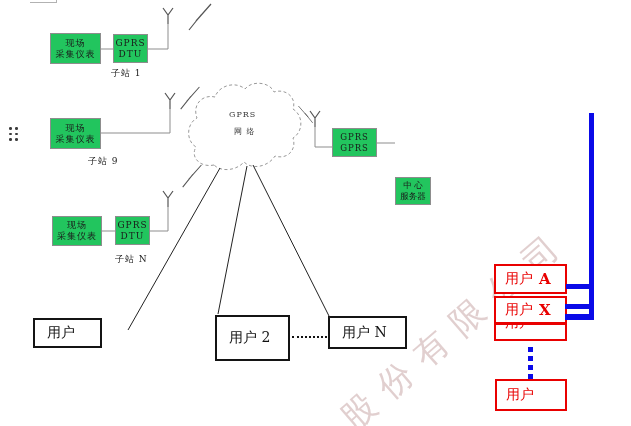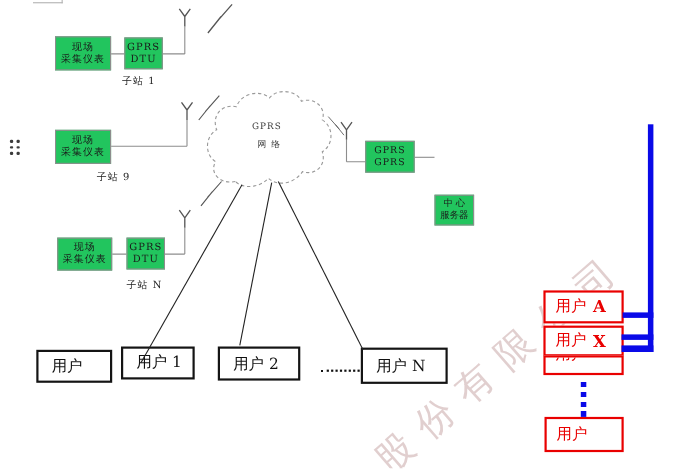--- a/index.html
+++ b/index.html
@@ -80,24 +80,21 @@
     <div>GPRS</div>
   </div>
   <div class="gbox abs" style="left:395px;top:129px;width:36px;height:28px;font-size:8.5px;letter-spacing:0;margin-top:48px;">
     <div>中 心</div>
     <div>服务器</div>
   </div>
 
   <div class="ubox abs" style="left:33px;top:318px;width:69px;height:30px;">
     <span>用户</span>
   </div>
-  <div class="ubox abs" style="left:110px;top:315px;width:67px;height:30px;">
-    <span>用户 1</span>
-  </div>
-  <div class="ubox abs" style="left:198px;top:315px;width:75px;height:31px;">
+  <div class="ubox abs" style="left:215px;top:315px;width:75px;height:46px;">
     <span>用户 2</span>
   </div>
   <div class="abs" style="left:292px;top:336px;width:35px;height:0;border-top:2.5px dotted #111;"></div>
   <div class="ubox abs" style="left:328px;top:316px;width:79px;height:33px;">
     <span>用户 N</span>
   </div>
 
   <div class="rbox abs" style="left:494px;top:264px;width:73px;height:30px;">
     <span>用户</span>
     <span class="suffix">A</span>

